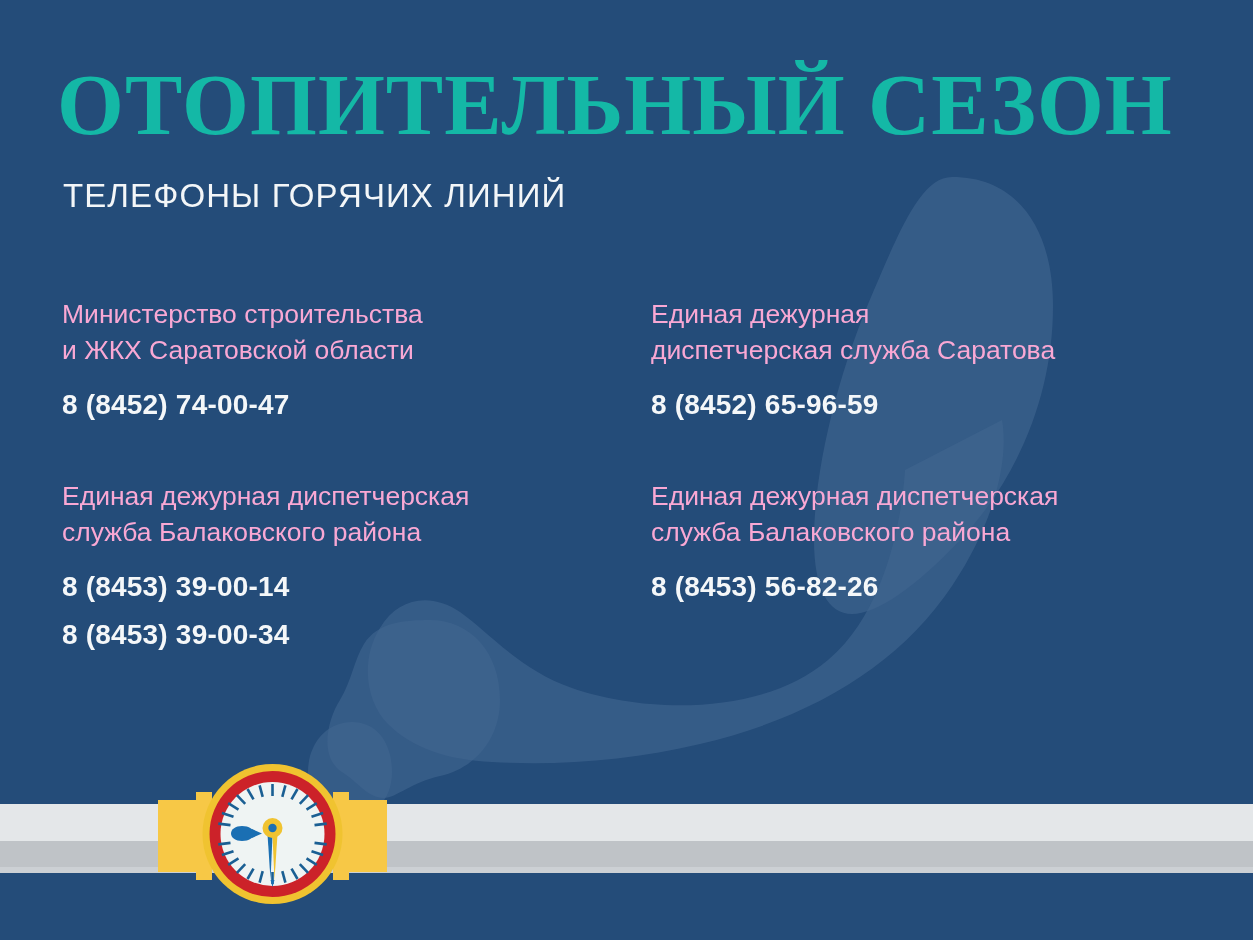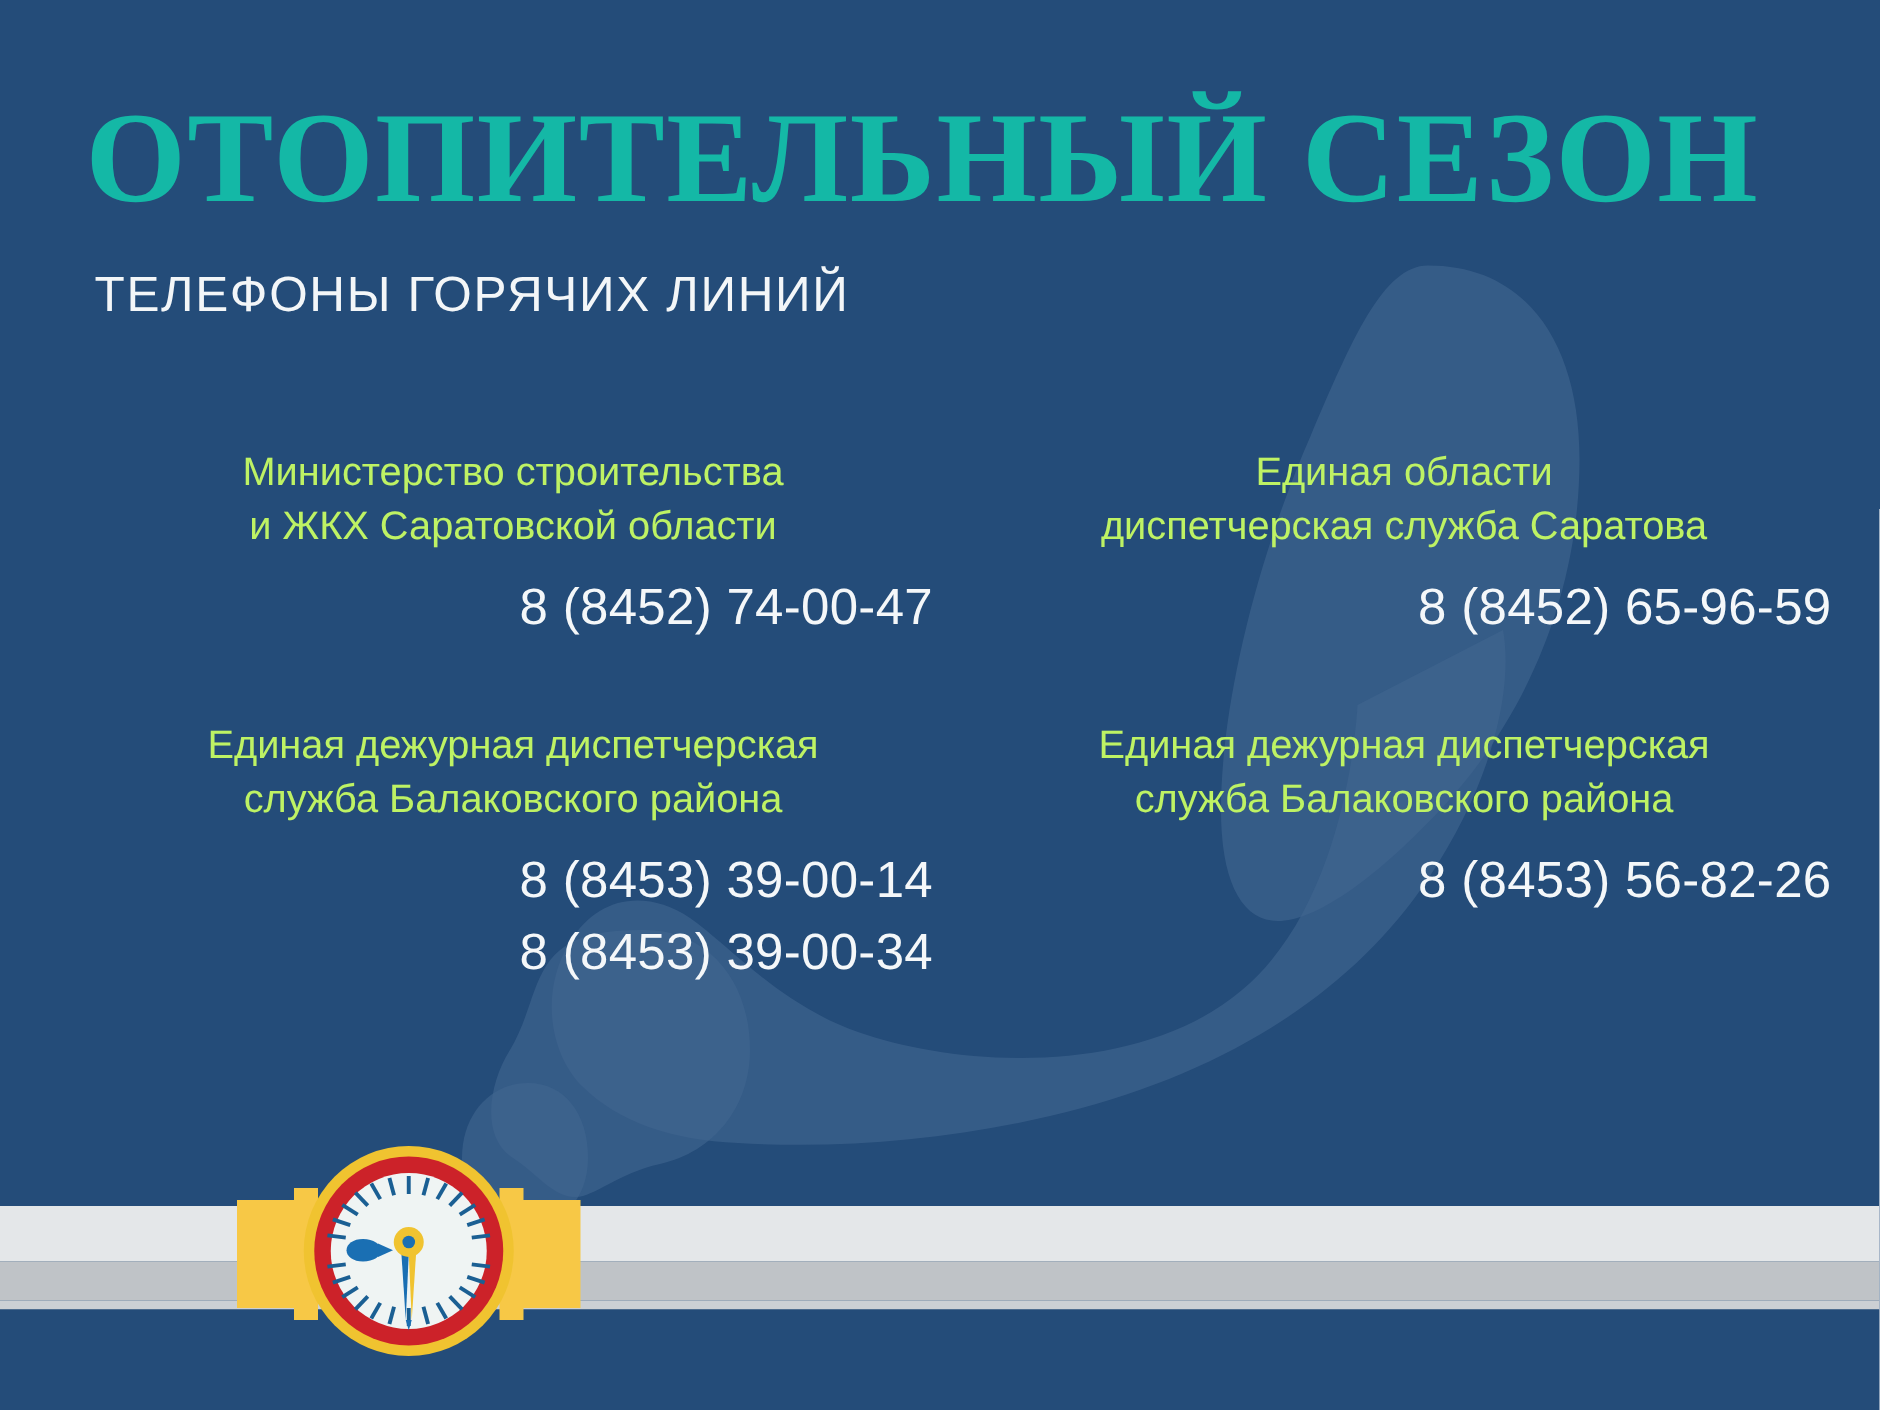--- a/index.html
+++ b/index.html
@@ -59,34 +59,32 @@
     height: 440px;
   }
   .col { position: absolute; top: 0; }
   .col-left  { left: 62px;  width: 560px; }
   .col-right { left: 651px; width: 570px; }
 
   .entry { position: absolute; left: 0; width: 100%; }
   .entry .org {
     font-size: 26.5px;
     line-height: 36px;
-    color: #bef264;
+    color: #f9a8d4;
     font-weight: 400;
     white-space: nowrap;
-    text-align: center;
   }
   .entry .nums { margin-top: 13px; }
   .entry .num {
-    font-size: 34px;
+    font-size: 28px;
     line-height: 48px;
-    font-weight: normal;
+    font-weight: bold;
     color: #f4f7f9;
     letter-spacing: 0.2px;
     white-space: nowrap;
-    text-align: right;
   }
 
   
   .row-1 { top: 0px; }
   .row-2 { top: 182px; }
 
   
   .pipe {
     position: absolute;
     left: 0;
@@ -175,21 +173,21 @@
           <div class="num">8 (8453) 39-00-14</div>
           <div class="num">8 (8453) 39-00-34</div>
         </div>
       </div>
 
     </div>
 
     <div class="col col-right">
 
       <div class="entry row-1">
-        <div class="org">Единая области</div>
+        <div class="org">Единая дежурная</div>
         <div class="org">диспетчерская служба Саратова</div>
         <div class="nums">
           <div class="num">8 (8452) 65-96-59</div>
         </div>
       </div>
 
       <div class="entry row-2">
         <div class="org">Единая дежурная диспетчерская</div>
         <div class="org">служба Балаковского района</div>
         <div class="nums">

